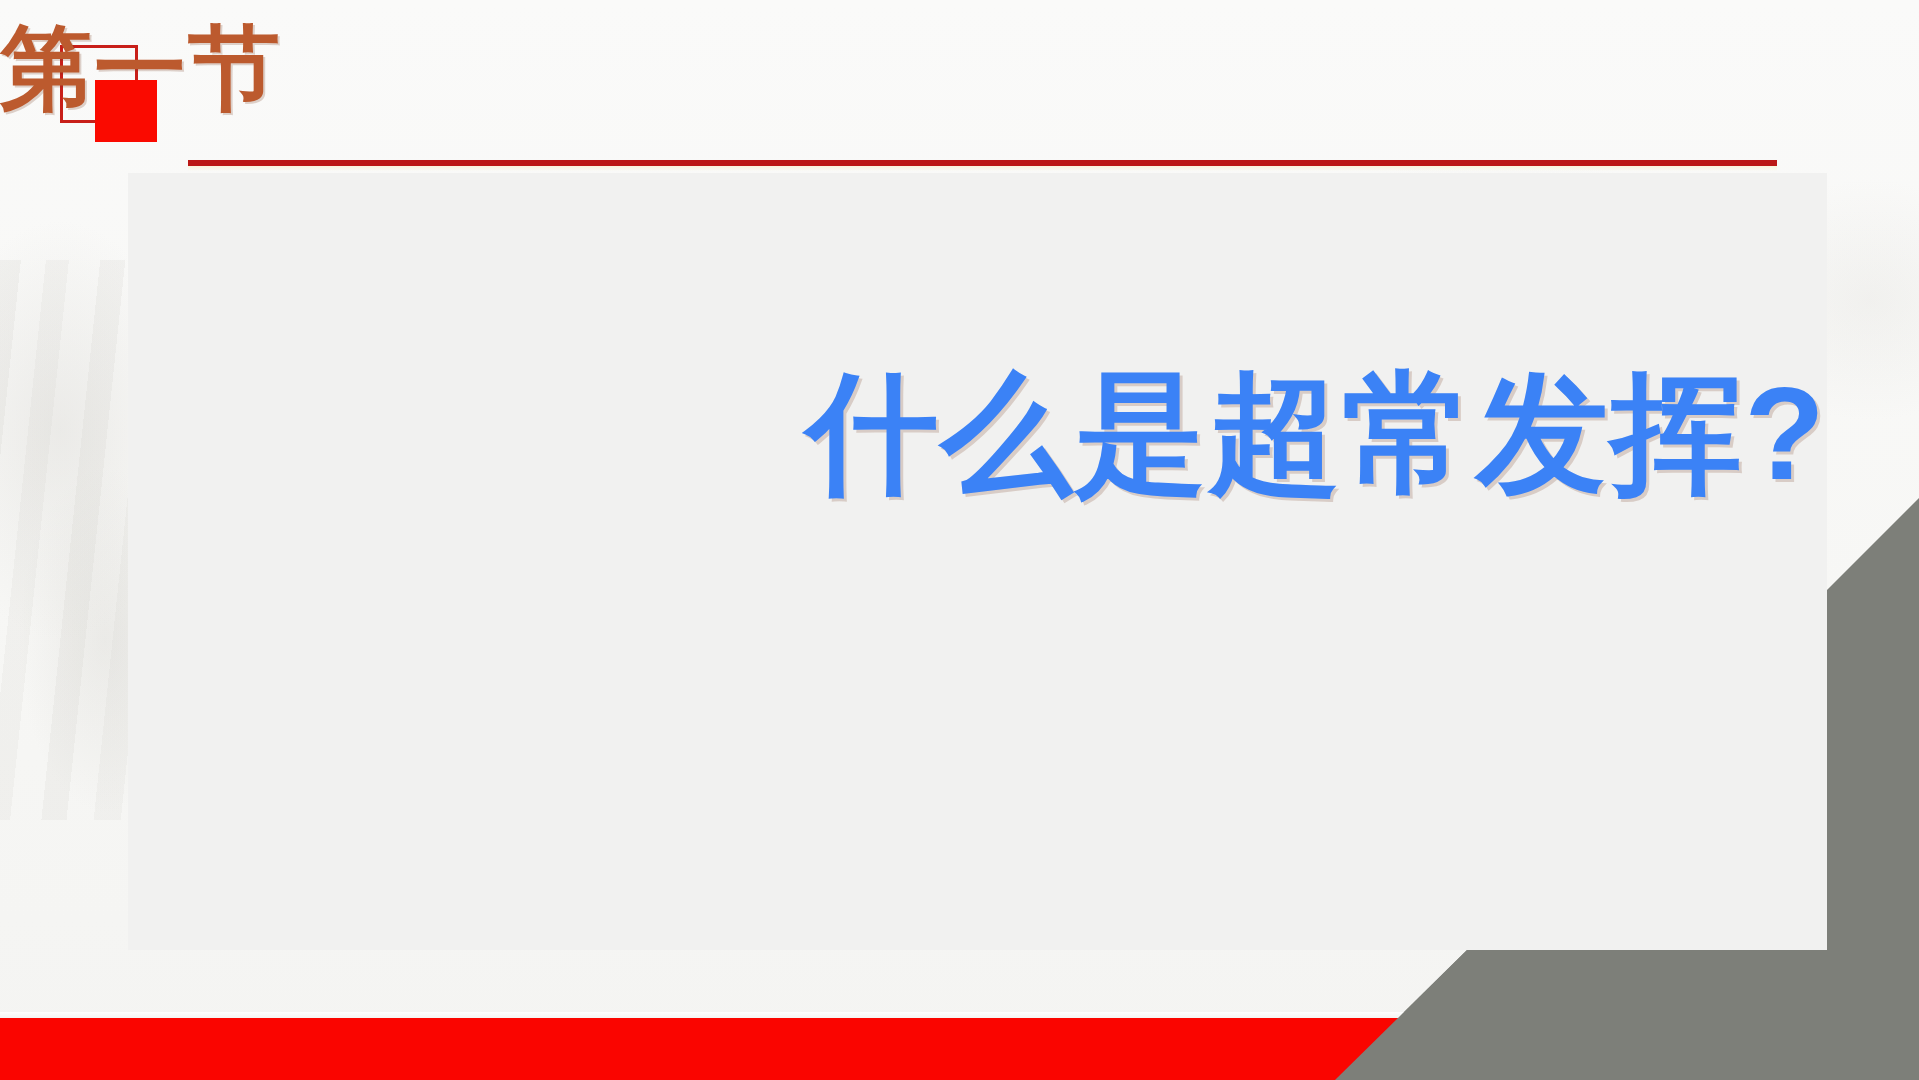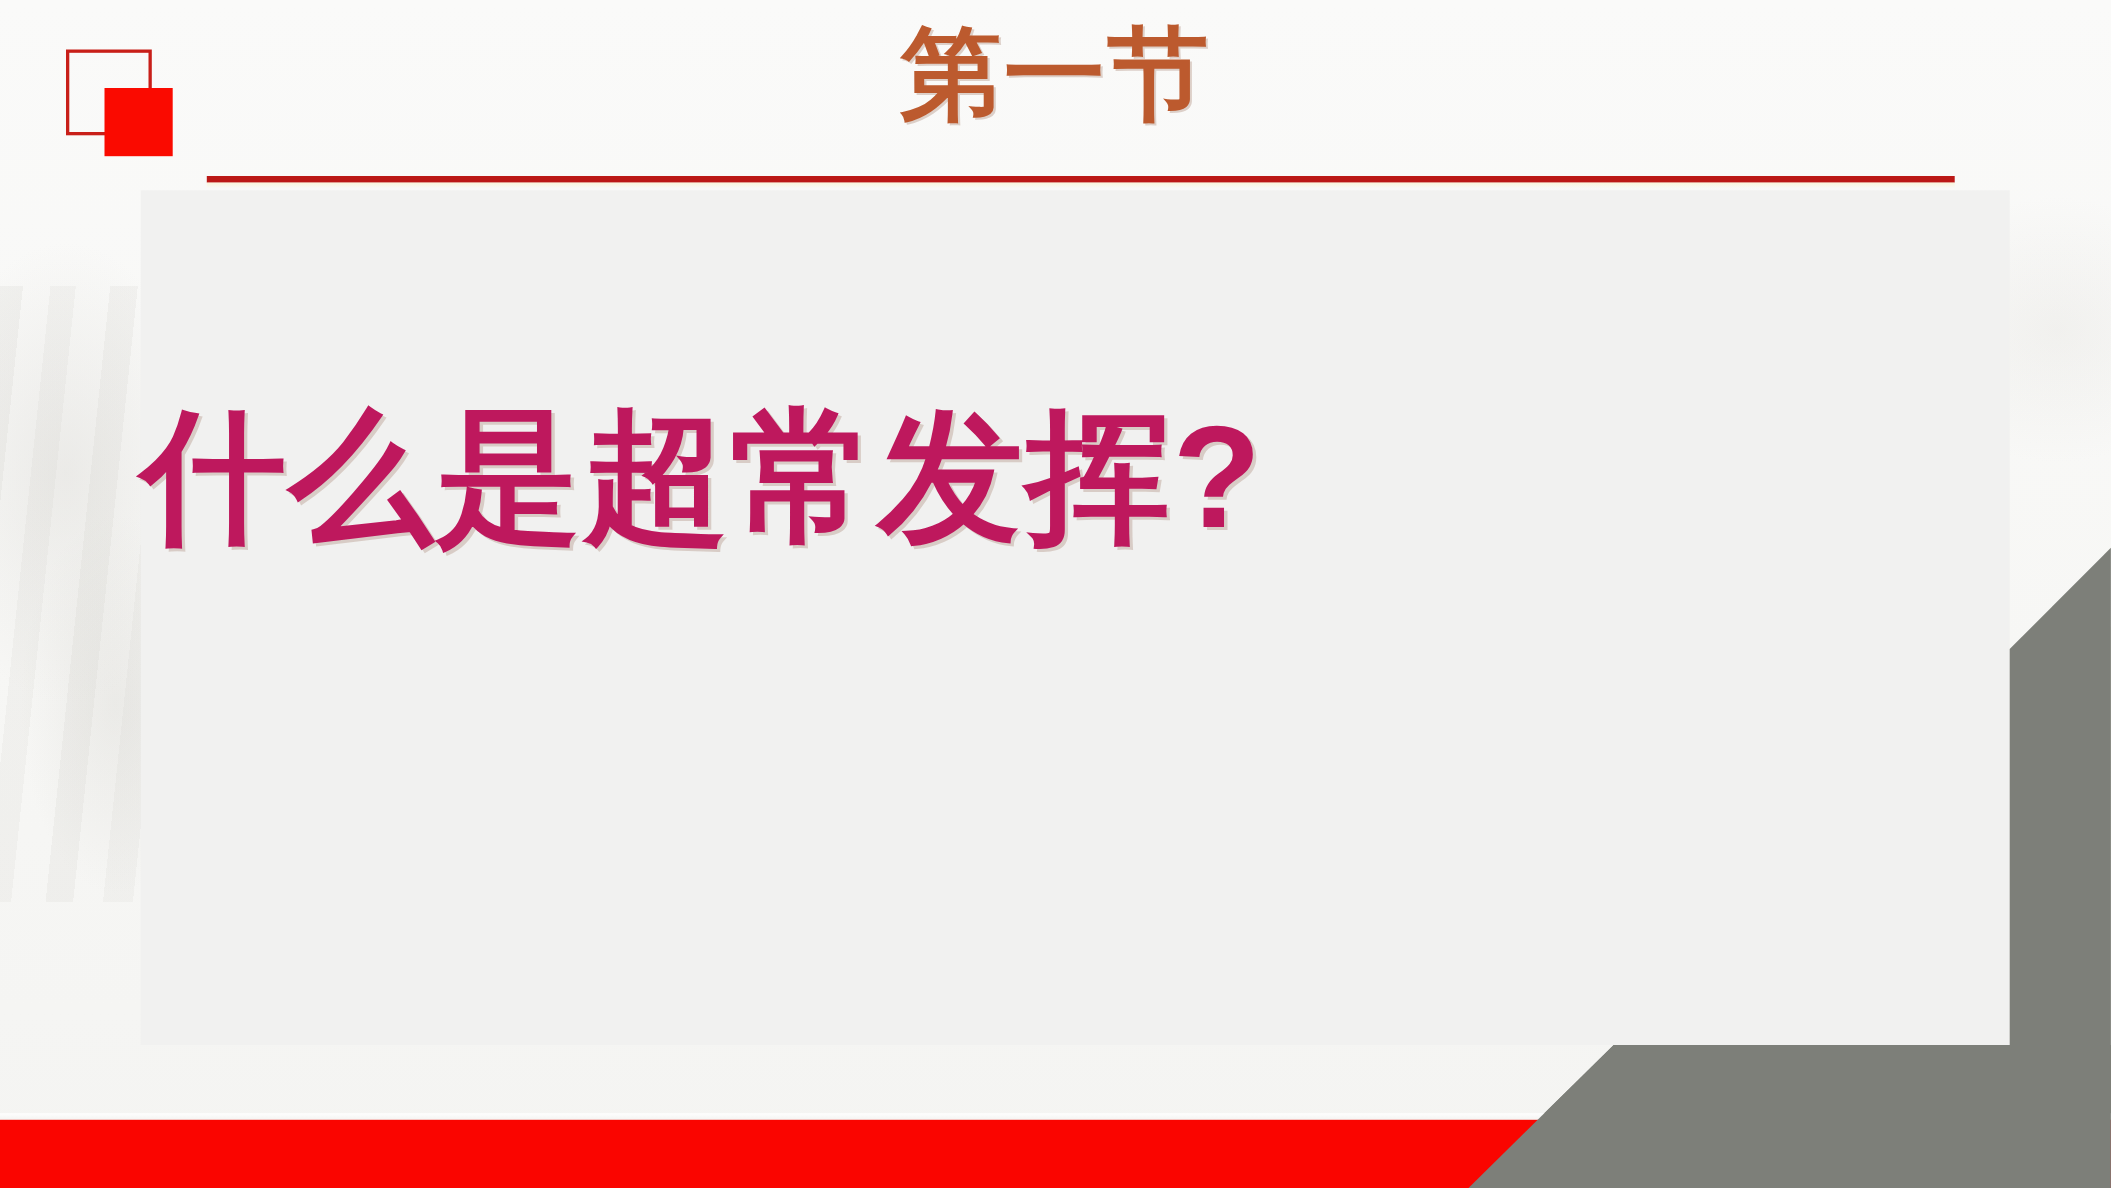--- a/index.html
+++ b/index.html
@@ -75,42 +75,42 @@
   }
   .rule-glow {
     position:absolute; left:188px; top:166px; width:1589px; height:5px;
     background:linear-gradient(180deg, rgba(250,244,214,0.85), rgba(250,244,214,0));
     pointer-events:none;
   }
 
   
   .section-title {
     position:absolute; left:0; top:20px; width:1919px;
-    text-align:center;
+    text-align:left;
     font-size:92px; line-height:1.05;
     font-weight:bold;
     color:#bc5a2e;
     letter-spacing:2px;
     text-shadow:2px 2px 0 rgba(120,60,30,0.22);
     white-space:nowrap;
   }
 
   
   .panel {
     position:absolute; left:128px; top:173px; width:1699px; height:777px;
     background:#f1f1f0;
   }
 
   
   .main-heading {
     position:absolute; left:128px; top:355px; width:1699px;
-    text-align:left;
+    text-align:right;
     font-size:132px; line-height:1.2;
     font-weight:bold;
-    color:#be185d;
+    color:#3b82f6;
     letter-spacing:2px;
     text-shadow:3px 3px 0 rgba(120,60,30,0.20);
     white-space:nowrap;
   }
 
   
   .bottom-bar {
     position:absolute; left:0; top:1018px; width:1919px; height:62px;
     background:#fa0500;
   }

